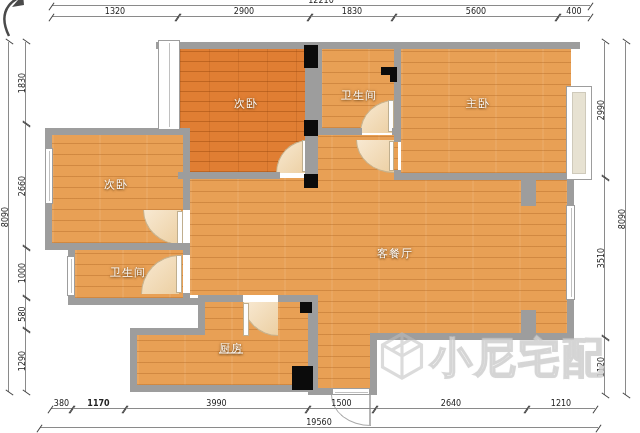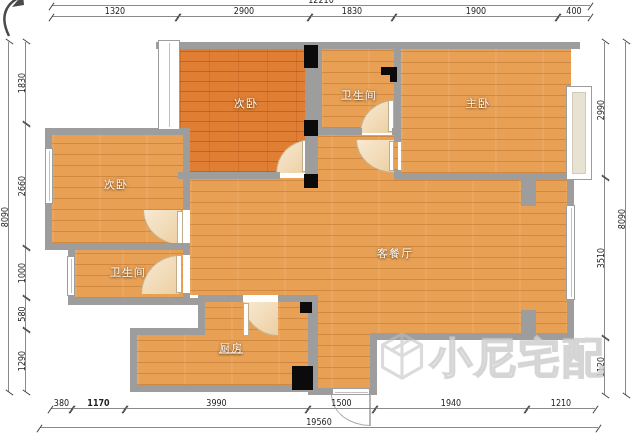--- a/index.html
+++ b/index.html
@@ -152,40 +152,40 @@
   <div class="dim-h" style="left:52px;top:16px;width:126px;">
       <span class="lbl">1320</span>
     </div>
   <div class="dim-h" style="left:178px;top:16px;width:132px;">
       <span class="lbl">2900</span>
     </div>
   <div class="dim-h" style="left:310px;top:16px;width:84px;">
       <span class="lbl">1830</span>
     </div>
   <div class="dim-h" style="left:394px;top:16px;width:164px;">
-      <span class="lbl">1900</span>
+      <span class="lbl">5600</span>
     </div>
   <div class="dim-h" style="left:558px;top:16px;width:32px;">
       <span class="lbl">400</span>
     </div>
 
   <div class="dim-h" style="left:51px;top:408px;width:21px;">
       <span class="lbl">380</span>
     </div>
   <div class="dim-h" style="left:72px;top:408px;width:53px;font-weight:bold;">
       <span class="lbl">1170</span>
     </div>
   <div class="dim-h" style="left:125px;top:408px;width:183px;text-align:right;">
       <span class="lbl">3990</span>
     </div>
   <div class="dim-h" style="left:308px;top:408px;width:67px;">
       <span class="lbl">1500</span>
     </div>
   <div class="dim-h" style="left:375px;top:408px;width:152px;">
-      <span class="lbl">1940</span>
+      <span class="lbl">2640</span>
     </div>
   <div class="dim-h" style="left:527px;top:408px;width:68px;">
       <span class="lbl">1210</span>
     </div>
   <div class="dim-h" style="left:40px;top:427px;width:558px;">
       <span class="lbl">19560</span>
     </div>
 
   <div class="dim-v" style="left:8px;top:42px;height:350px;">
       <span class="lbl">8090</span>

